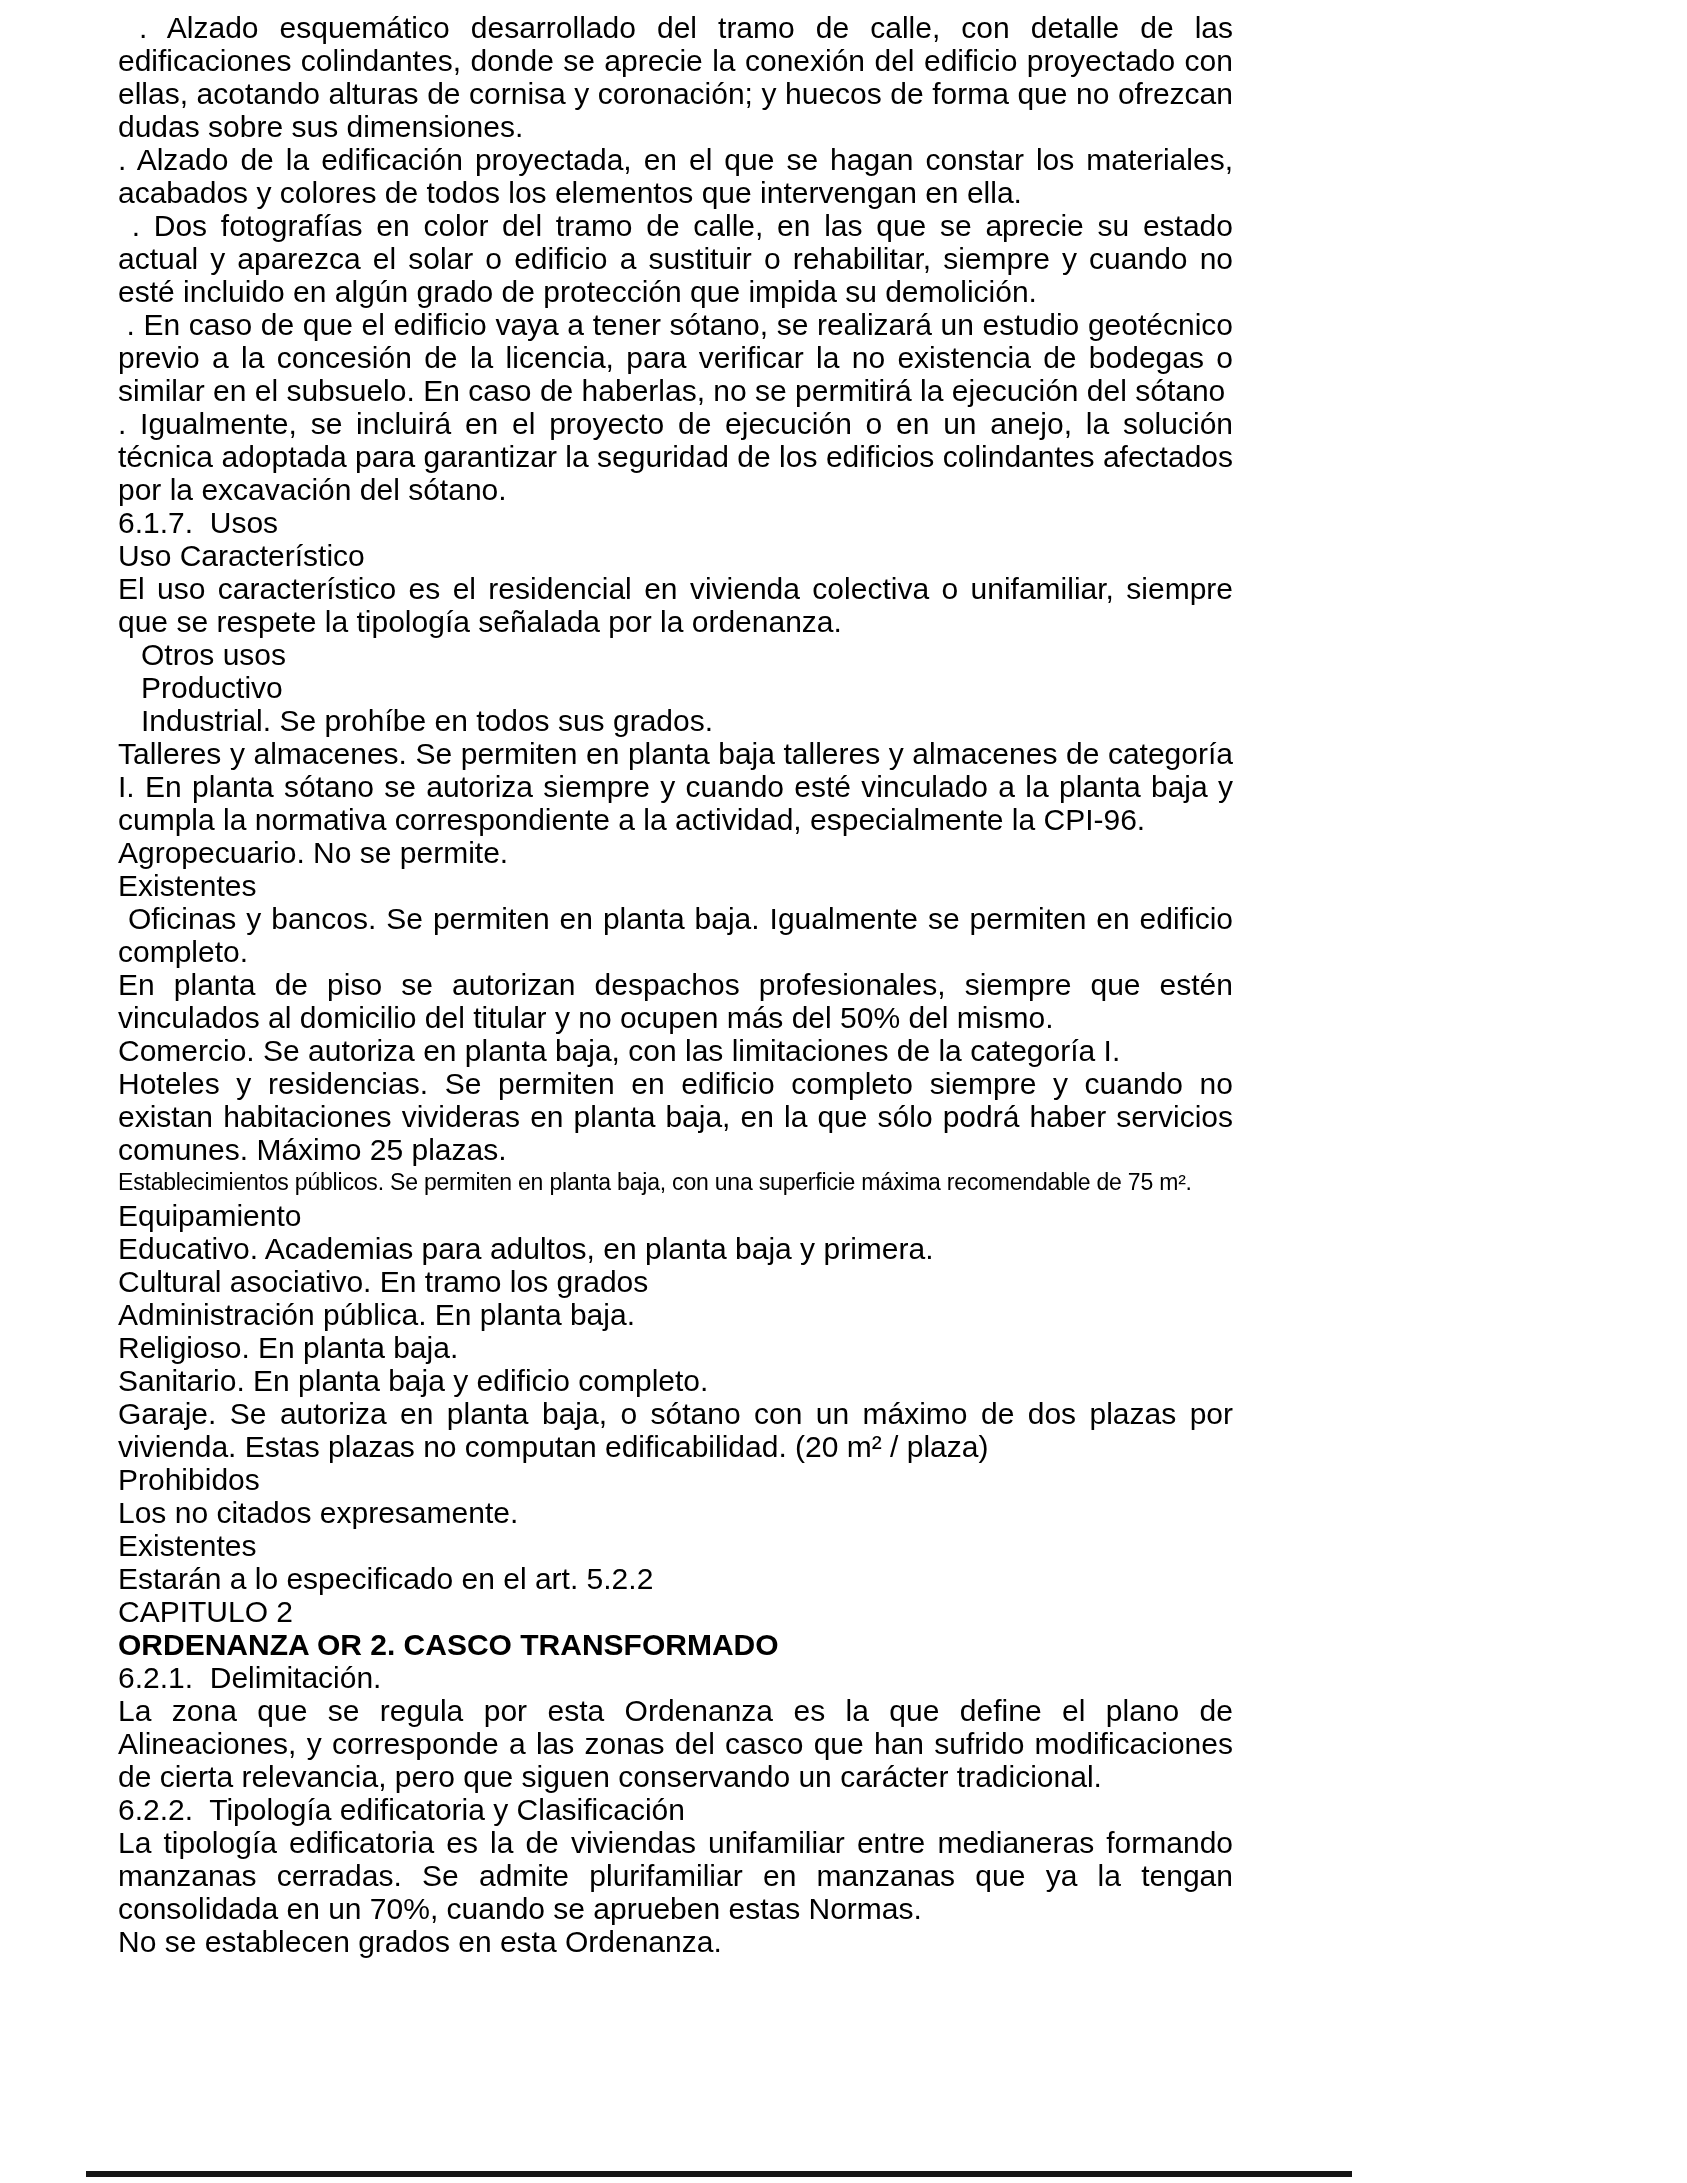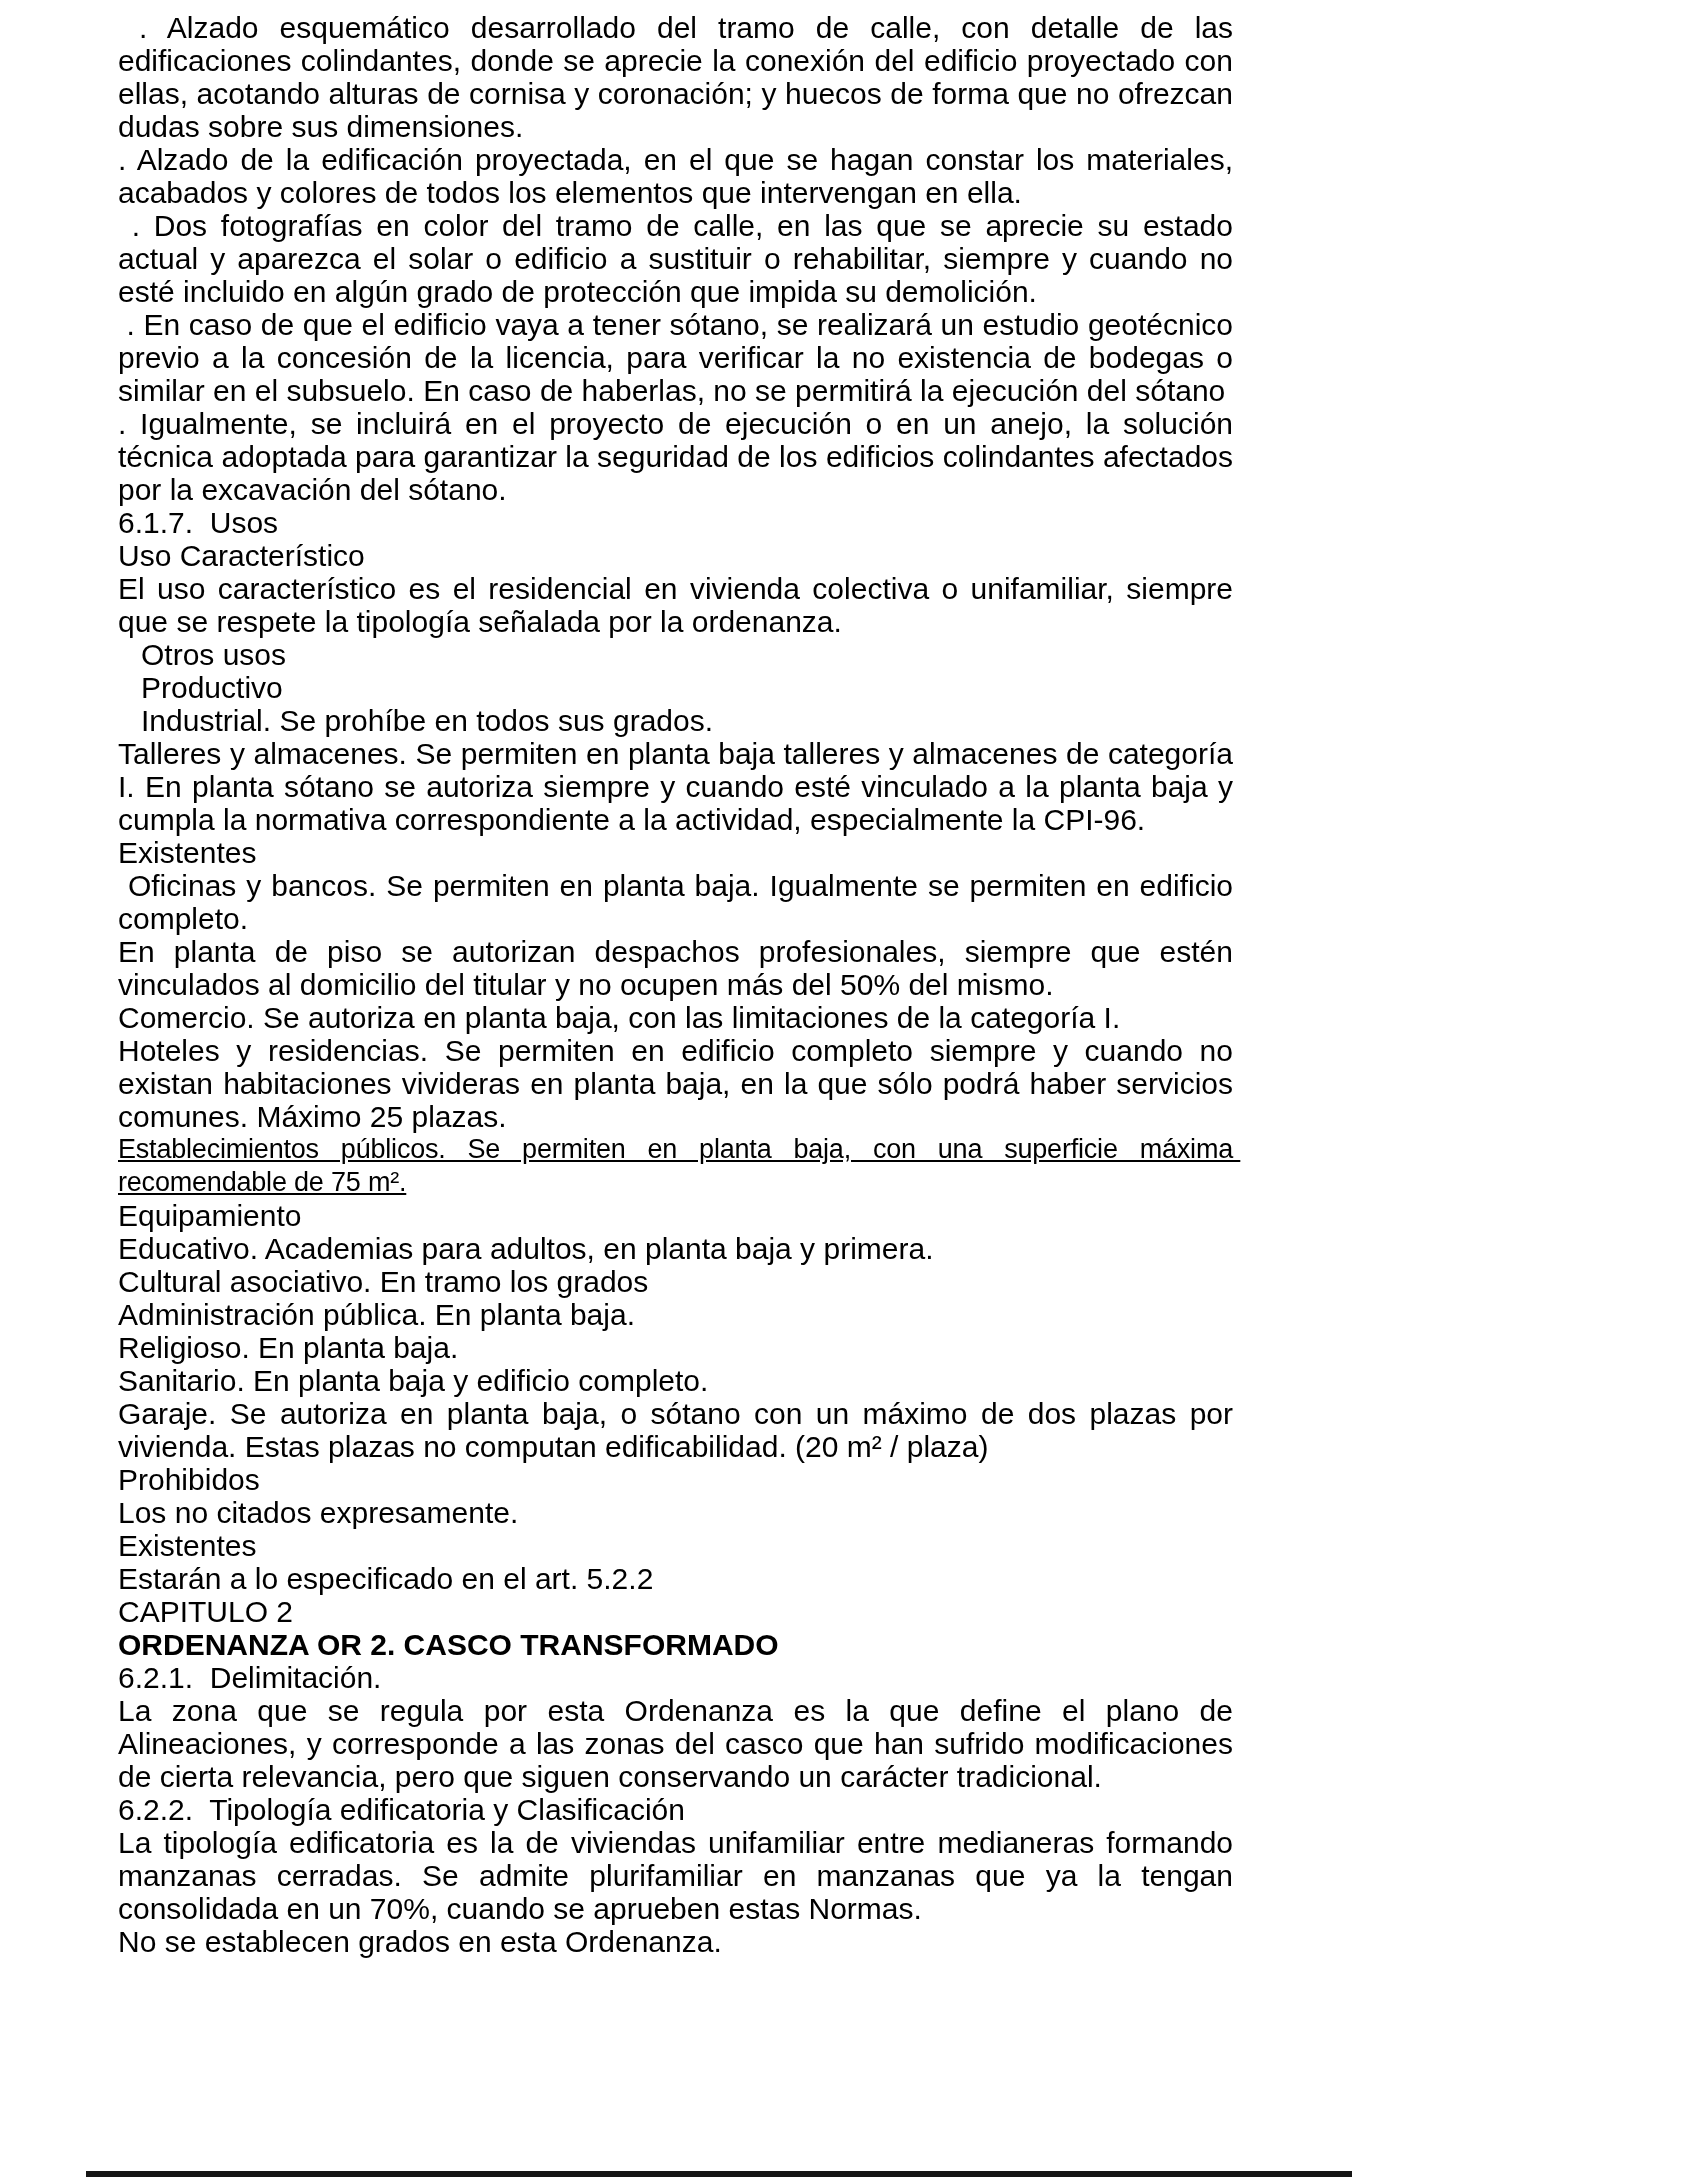--- a/index.html
+++ b/index.html
@@ -19,21 +19,21 @@
     line-height: 33px;
     color: #000000;
     overflow: hidden;
   }
   .page p {
     margin: 0;
     text-align: justify;
     white-space: pre-wrap;
   }
   .indent { padding-left: 23px; }
-  .fit { font-size: 27px; letter-spacing: -0.2px; text-decoration: underline; }
+  .fit { font-size: 23px; letter-spacing: -0.2px; }
   .center { text-align: center; }
   .bold { font-weight: bold; }
   .mt1 { margin-top: 33px; }
   .mt2 { margin-top: 65px; }
   .mt3 { margin-top: 96px; }
   .edge-artifact {
     position: absolute;
     left: 86px;
     right: 0;
     bottom: 6px;
@@ -53,20 +53,21 @@
   <p>. Igualmente, se incluirá en el proyecto de ejecución o en un anejo, la solución técnica adoptada para garantizar la seguridad de los edificios colindantes afectados por la excavación del sótano.</p>
 
   <p class="mt1">6.1.7.  Usos</p>
   <p>Uso Característico</p>
   <p>El uso característico es el residencial en vivienda colectiva o unifamiliar, siempre que se respete la tipología señalada por la ordenanza.</p>
   <p class="indent">Otros usos</p>
   <p class="indent">Productivo</p>
   <p class="indent">Industrial. Se prohíbe en todos sus grados.</p>
 
   <p class="mt1">Talleres y almacenes. Se permiten en planta baja talleres y almacenes de categoría I. En planta sótano se autoriza siempre y cuando esté vinculado a la planta baja y cumpla la normativa correspondiente a la actividad, especialmente la CPI-96.</p>
+  <p>Agropecuario. No se permite.</p>
   <p>Existentes</p>
   <p> Oficinas y bancos. Se permiten en planta baja. Igualmente se permiten en edificio completo.</p>
   <p>En planta de piso se autorizan despachos profesionales, siempre que estén vinculados al domicilio del titular y no ocupen más del 50% del mismo.</p>
   <p>Comercio. Se autoriza en planta baja, con las limitaciones de la categoría I.</p>
   <p>Hoteles y residencias. Se permiten en edificio completo siempre y cuando no existan habitaciones vivideras en planta baja, en la que sólo podrá haber servicios comunes. Máximo 25 plazas.</p>
   <p class="fit">Establecimientos públicos. Se permiten en planta baja, con una superficie máxima recomendable de 75 m².</p>
   <p>Equipamiento</p>
   <p>Educativo. Academias para adultos, en planta baja y primera.</p>
   <p>Cultural asociativo. En tramo los grados</p>
   <p>Administración pública. En planta baja.</p>

